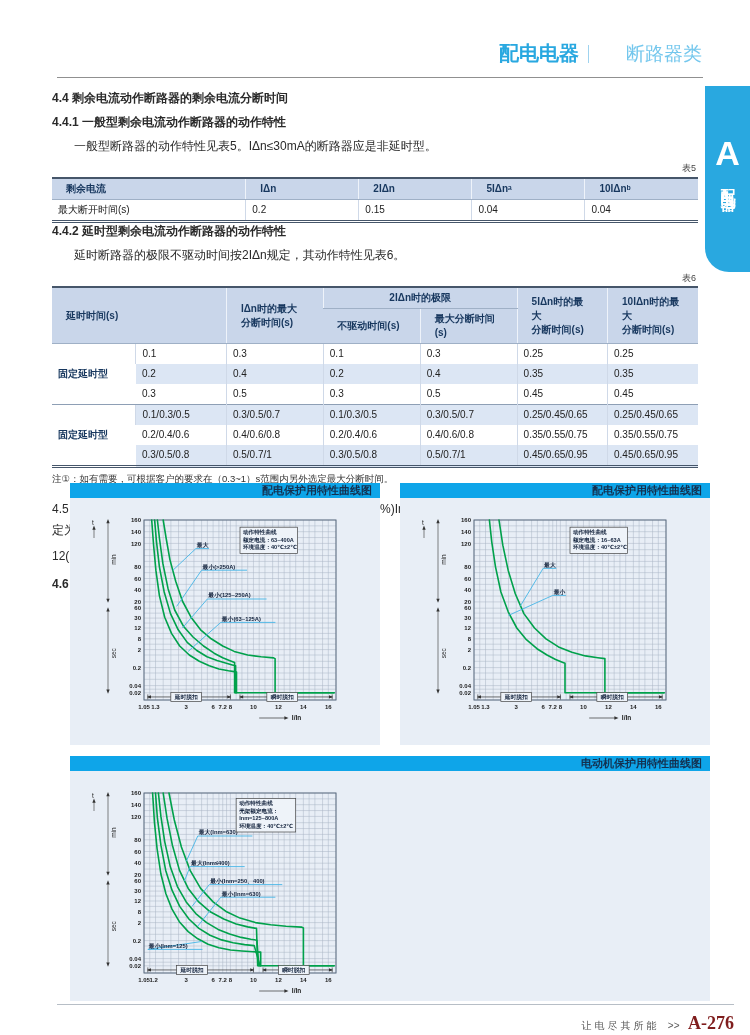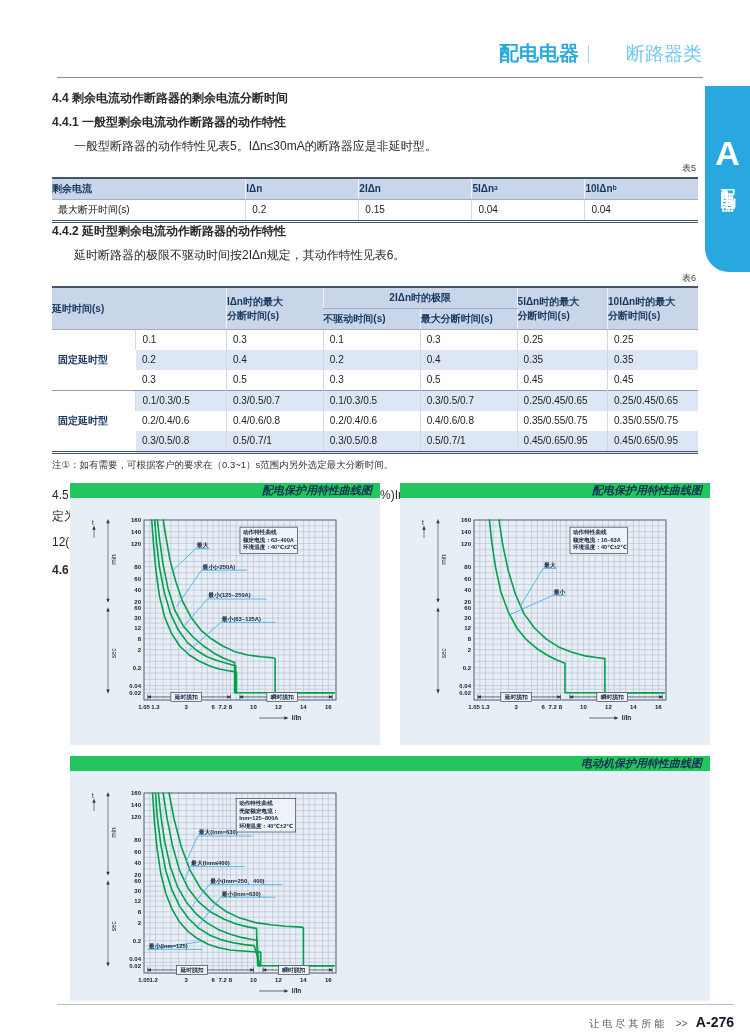--- a/index.html
+++ b/index.html
@@ -21,50 +21,50 @@
             font-size:15px;font-weight:bold;color:#fff;letter-spacing:3px;display:inline-block;}
 
   
   .content{position:absolute;left:52px;top:90px;width:646px;font-size:12px;line-height:1.4;}
   .hsec{font-weight:bold;font-size:12px;color:#2a2a2a;margin:0 0 7px 0;}
   .body-p{margin:0 0 8px 0;padding-left:22px;color:#2a2a2a;}
   .caption{text-align:right;font-size:9px;color:#444;margin:2px 2px 2px 0;}
 
   table.tbl{width:100%;border-collapse:collapse;font-size:10px;color:#1d2b44;
             border-top:2px solid #46566a;border-bottom:3px double #46566a;}
-  table.tbl th{background:#c9d6ea;font-weight:bold;text-align:left;padding:3px 0;
+  table.tbl th{background:#c9d6ea;font-weight:bold;text-align:left;padding:3px 14px;
             color:#17375e;border-left:1px solid #eef3fa;border-bottom:1px solid #9fb0c6;}
   table.tbl th:first-child{border-left:none;}
   table.tbl td{padding:3px 6px;border-left:1px solid #cfd9e8;color:#222;}
   table.tbl td:first-child{border-left:none;}
   table.tbl th.pre{white-space:pre-line;}
   #t6 tbody tr:nth-child(even) td{background:#dce6f4;}
   #t6 td.t6-group{background:#fff !important;font-weight:bold;color:#17375e;}
   #t6 tr.gstart td{border-top:1px solid #8e9fb5;}
   #t6 th.cC{text-align:center;}
   .note{font-size:9.5px;color:#333;line-height:1.55;}
   .note.ind{padding-left:25px;}
   .note-block{margin:4px 0 12px 0;}
   .s45{margin:4px 0 0 0;line-height:1.8;color:#2a2a2a;}
 
   
   .panel{position:absolute;background:#e8eef6;}
-  .panel-header{height:15px;line-height:15px;background:#22c55e;color:#14304f;
-            font-size:11px;font-weight:bold;text-align:right;padding-right:8px;font-style:italic;}
+  .panel-header{height:15px;line-height:15px;background:#0ea5e9;color:#14304f;
+            font-size:11px;font-weight:bold;text-align:right;padding-right:8px;}
   .chart-box{padding:10px 0 0 14px;}
   .p1{left:70px;top:483px;width:310px;height:262px;}
   .p2{left:400px;top:483px;width:310px;height:262px;}
   .p3{left:70px;top:756px;width:640px;height:245px;}
 
   
   .footer-rule{position:absolute;top:1004px;left:57px;width:677px;border-top:1px solid #b7bec6;}
   .footer{position:absolute;top:1013px;right:16px;white-space:nowrap;}
   .footer .slogan{font-size:10px;color:#5a5a5a;letter-spacing:3px;}
   .footer .arrows{font-size:10px;color:#5a5a5a;margin:0 4px;}
-  .footer .pageref{font-size:14px;font-weight:bold;color:#0f172a;}
+  .footer .pageref{font-size:18px;font-weight:bold;color:#7f1d1d;font-family:Liberation Serif, serif;}
 </style>
 </head>
 <body>
 
 <div class="page">
 
   <div class="doc-header">
     <span class="t1">配电电器</span><span class="vsep"></span><span class="t2">断路器类</span>
   </div>
   <div class="header-rule"></div>

